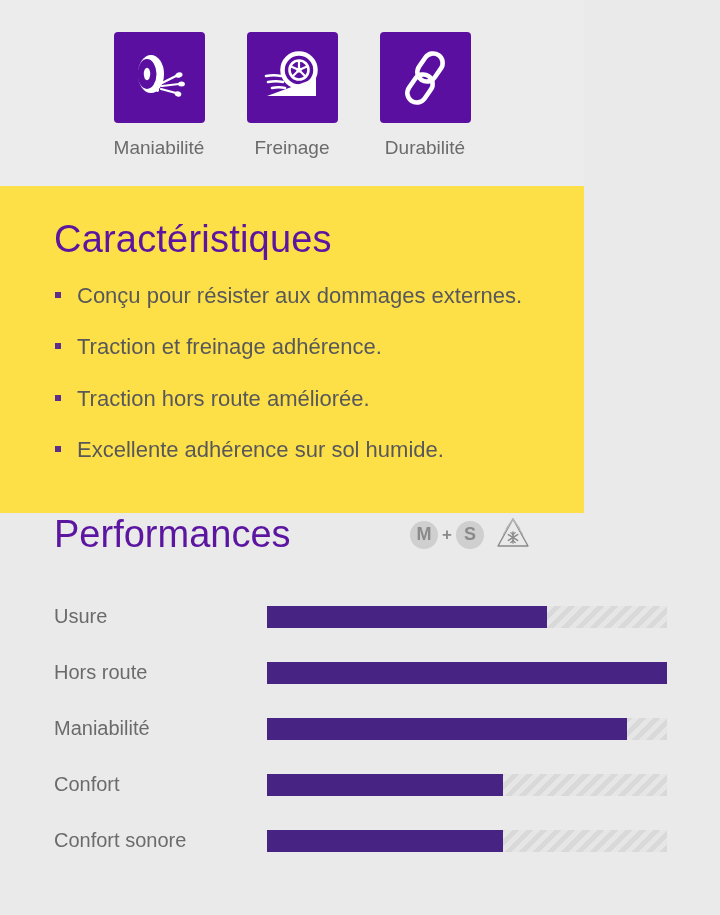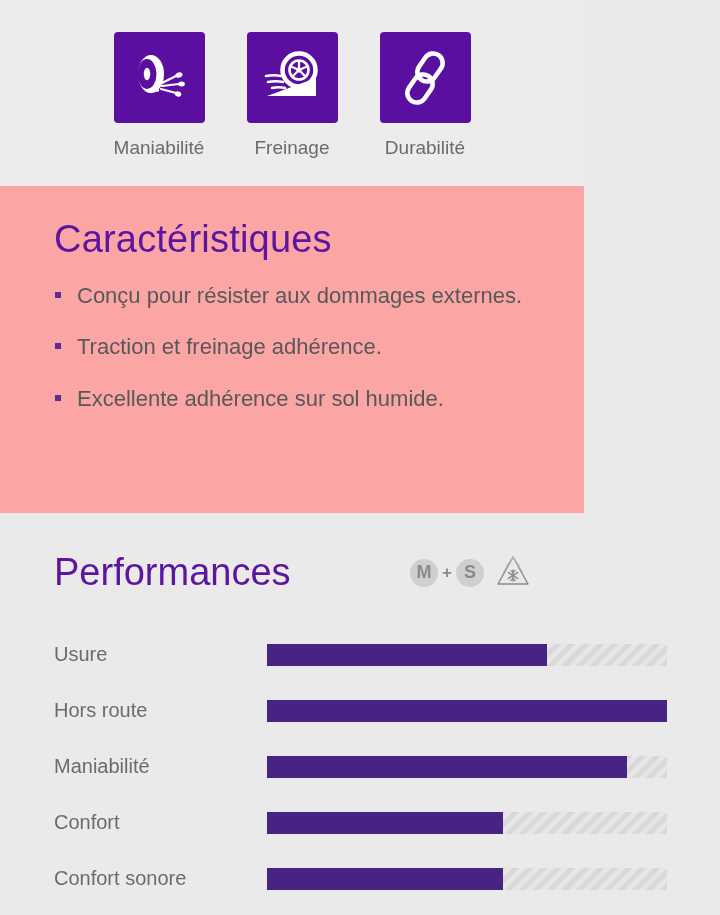--- a/index.html
+++ b/index.html
@@ -50,21 +50,21 @@
   .feature-label {
     margin-top: 14px;
     font-size: 19px;
     color: #6b6b6b;
     white-space: nowrap;
     font-weight: 400;
   }
 
   
   .features-section {
-    background: #fca5a5;
+    background: #fde047;
     height: 327px;
     padding: 0 0 0 54px;
     box-sizing: border-box;
   }
   .h-caract {
     color: #5B15A0;
     font-size: 38px;
     font-weight: 400;
     letter-spacing: 0.2px;
     margin: 0;
@@ -96,21 +96,20 @@
   .perf-section {
     background: #eaeaea;
     padding: 0 0 0 54px;
     box-sizing: border-box;
     height: 402px;
     position: relative;
   }
   .perf-head {
     display: flex;
     align-items: center;
-    padding-top: 38px;
     padding-right: 54px;
     gap: 32px;
   }
   .h-perf {
     color: #5B15A0;
     font-size: 38px;
     font-weight: 400;
     margin: 0;
     flex: 0 0 auto;
   }
@@ -260,20 +259,21 @@
       <li class="bullet-item">
         <span class="sq"></span>
         <span>Conçu pour résister aux dommages externes.</span>
       </li>
       <li class="bullet-item">
         <span class="sq"></span>
         <span>Traction et freinage adhérence.</span>
       </li>
       <li class="bullet-item">
         <span class="sq"></span>
+        <span>Traction hors route améliorée.</span>
       </li>
       <li class="bullet-item">
         <span class="sq"></span>
         <span>Excellente adhérence sur sol humide.</span>
       </li>
     </ul>
   </div>
 
   <div class="perf-section">
 

